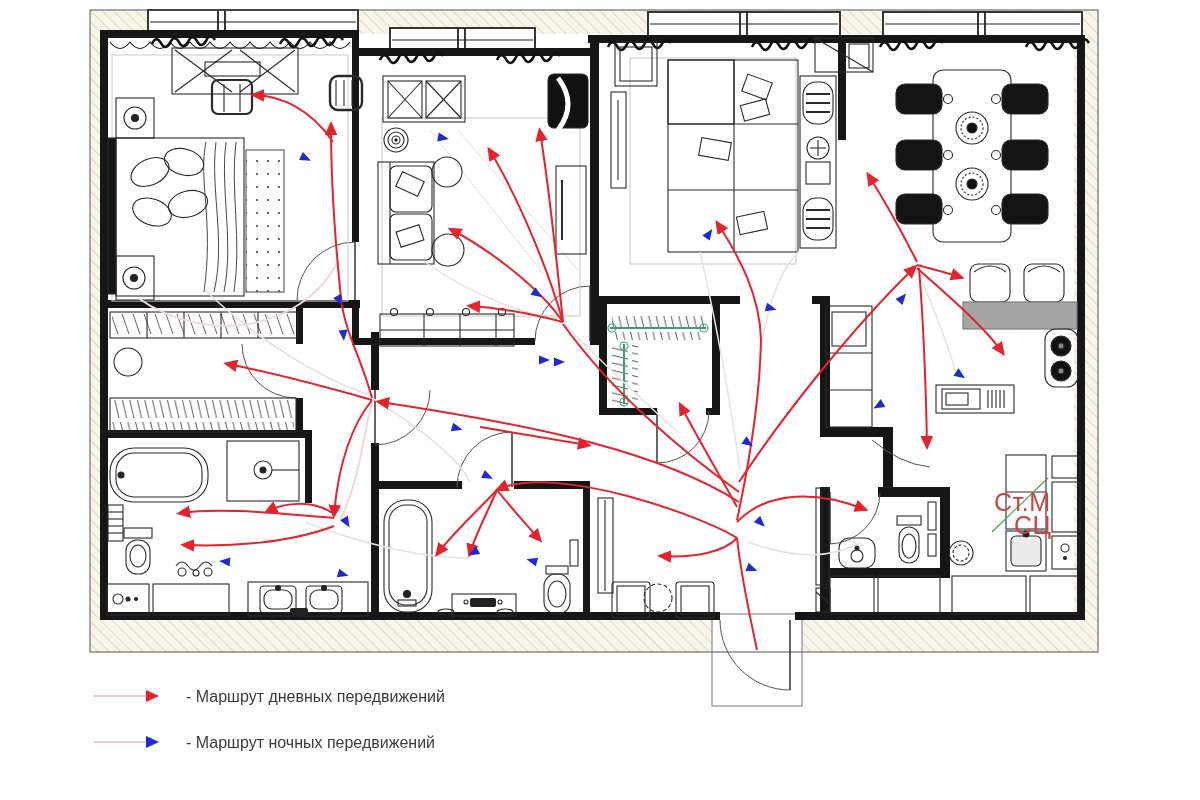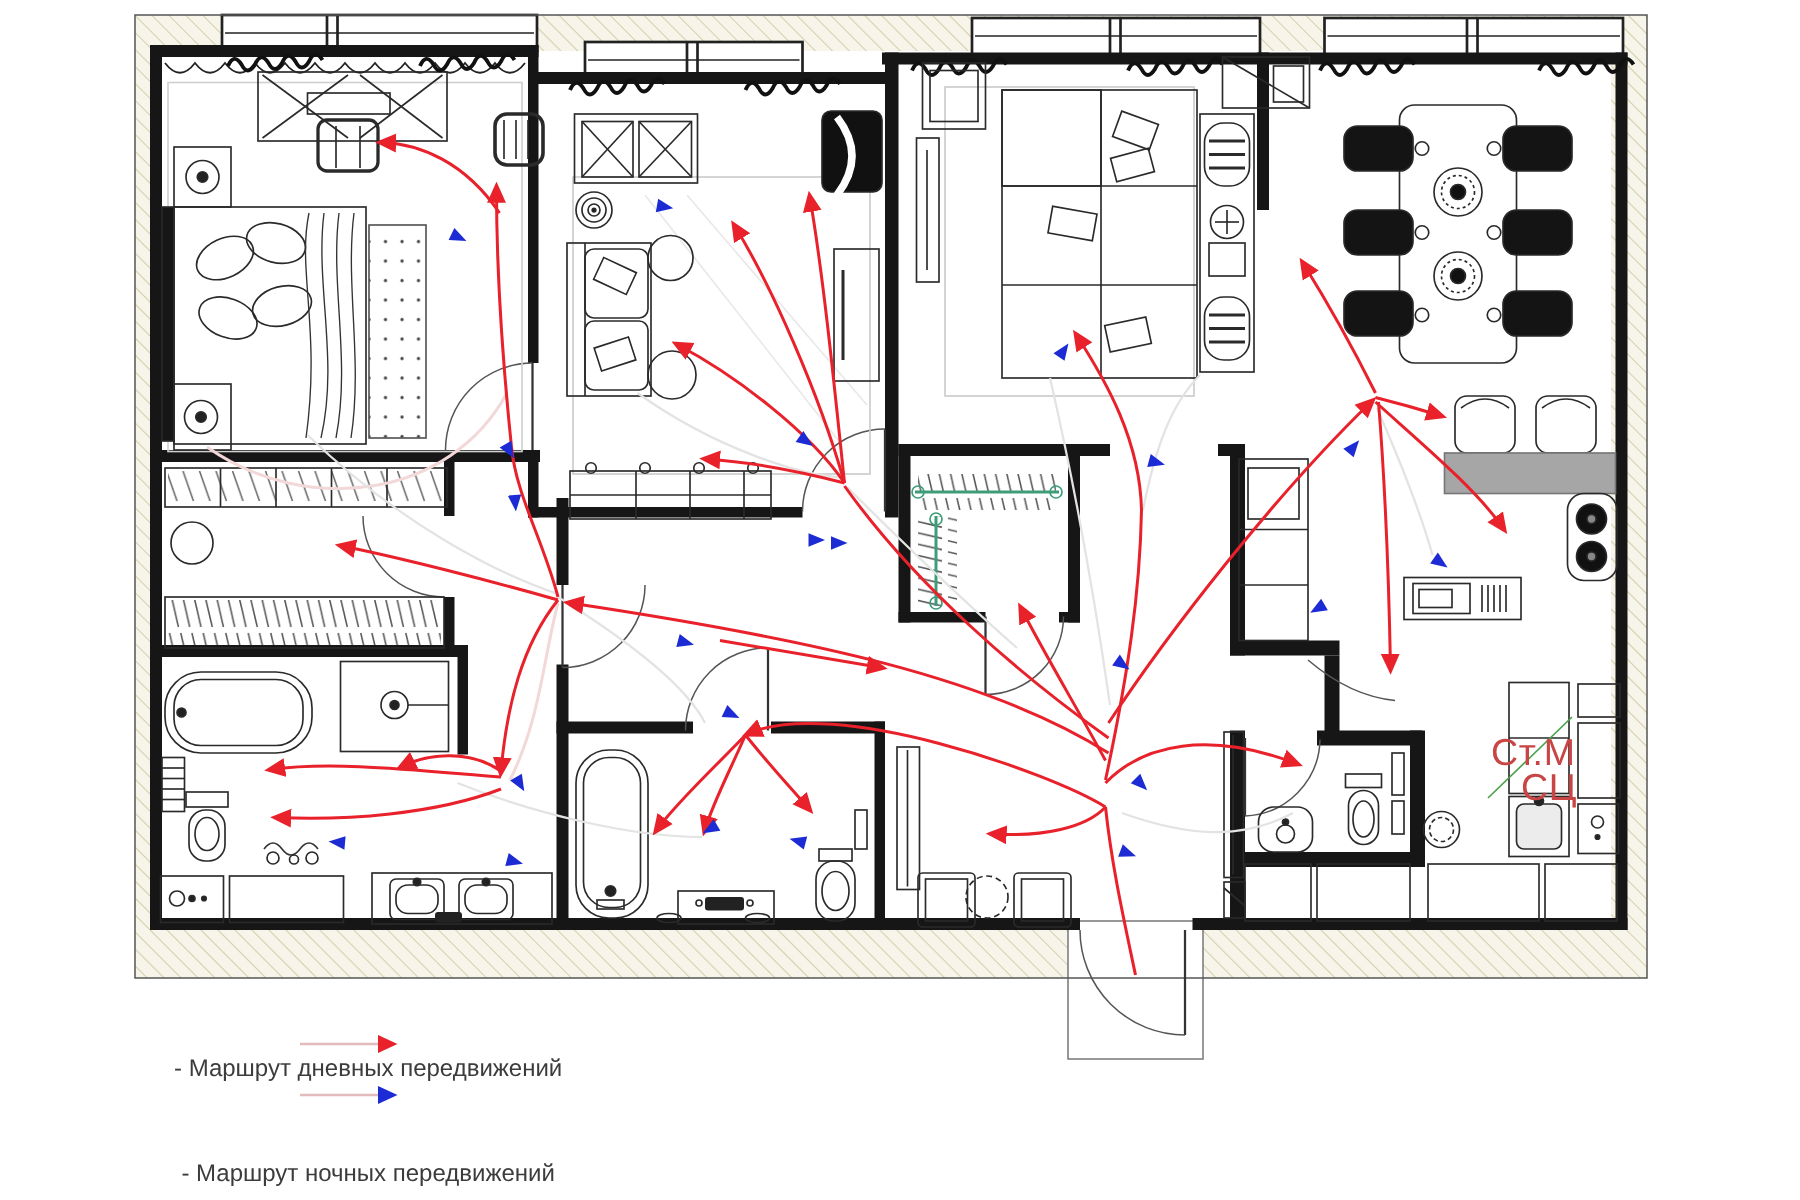--- a/index.html
+++ b/index.html
@@ -3,22 +3,22 @@
 <meta charset="utf-8">
 <style>
   html,body{margin:0;padding:0;background:#fff;width:1200px;height:800px;overflow:hidden;
     font-family:"Liberation Sans",sans-serif;}
   #stage{position:relative;width:1200px;height:584px;background:#fff;}
   #plan-svg{position:absolute;left:0;top:0;}
   .plan-label{position:absolute;color:#c94444;font-size:25px;line-height:1;letter-spacing:0.5px;
     font-family:"Liberation Sans",sans-serif;}
   #legend{position:absolute;left:92px;top:664px;}
   #legend-title{font-size:22px;color:#2e2e2e;letter-spacing:0.6px;font-weight:400;}
-  .legend-row{display:flex;align-items:center;margin-top:24px;height:22px;flex-direction:column;}
-  .legend-row + .legend-row{margin-top:12px;gap:36px;}
+  .legend-row{display:flex;margin-top:24px;height:22px;}
+  .legend-row + .legend-row{margin-top:24px;}
   .legend-sym{width:70px;height:16px;flex:0 0 auto;}
   .legend-label{font-size:16px;color:#3c3c3c;margin-left:24px;white-space:nowrap;}
 </style>
 </head>
 <body>
 
 <div id="stage">
 <svg id="plan-svg" width="1200" height="800" viewBox="0 0 1200 800">
   <defs>
     <pattern id="hatch" width="8" height="8" patternUnits="userSpaceOnUse" patternTransform="rotate(-45)">

